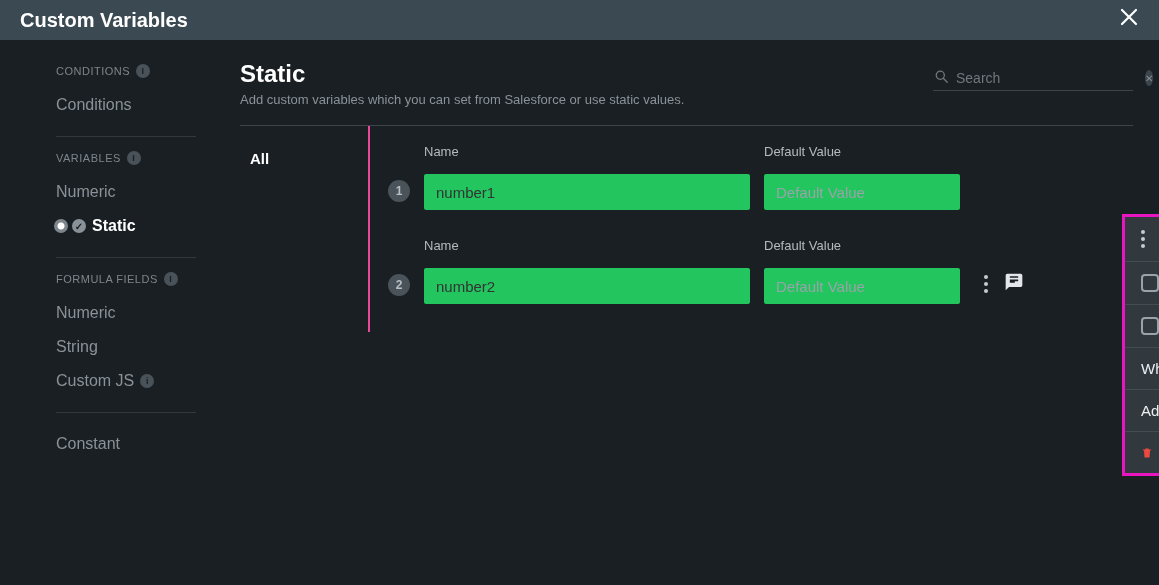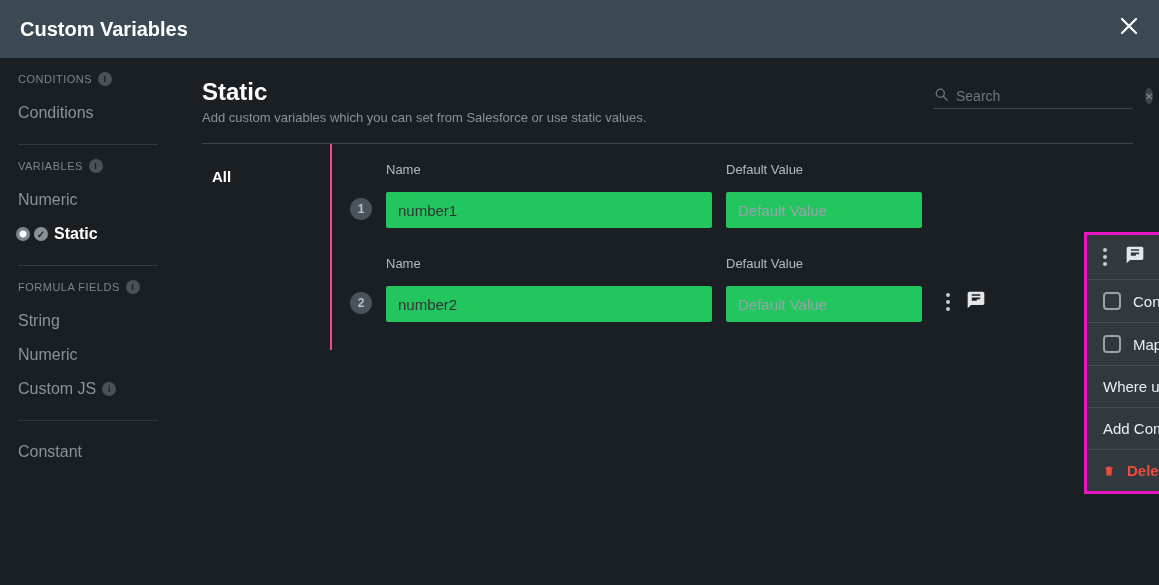--- a/index.html
+++ b/index.html
@@ -1,21 +1,21 @@
 <!DOCTYPE html>
 <html><head>
 <meta charset="utf-8">
 <style>
   * { box-sizing: border-box; margin: 0; padding: 0; }
   html, body { width: 1159px; height: 585px; font-family: "Segoe UI", Arial, sans-serif; background:#1a1f23; color:#d6d9db; overflow:hidden; }
-  .titlebar { height:58px; background:#3b4a52; display:flex; align-items:center; justify-content:space-between; padding:0 20px; }
+  .titlebar { height:40px; background:#3b4a52; display:flex; align-items:center; justify-content:space-between; padding:0 20px; }
   .titlebar h1 { font-size:20px; font-weight:600; color:#fff; }
   .close-x { color:#fff; font-size:22px; cursor:pointer; font-weight:300; }
   .shell { display:flex; height:calc(585px - 50px); }
-  .sidebar { width:176px; background:#1a1f23; padding-top:8px; }
+  .sidebar { width:176px; background:#1a1f23; padding-top:18px;margin-left:38px; }
   .group { padding: 6px 18px 10px 18px; }
   .group-head { font-size:11px; letter-spacing:0.5px; color:#7d868c; display:flex; align-items:center; gap:6px; text-transform:uppercase; margin-bottom:10px; }
   .info-dot { width:14px; height:14px; border-radius:50%; background:#495259; color:#1a1f23; font-size:9px; display:inline-flex; align-items:center; justify-content:center; font-weight:bold; }
   .side-item { font-size:16px; color:#8a9299; padding:8px 0; cursor:pointer; display:flex; align-items:center; gap:6px; }
   .side-item.active { color:#fff; font-weight:600; }
   .side-item.active::before { content:""; width:14px; height:14px; border-radius:50%; background:#7d868c; display:inline-block; margin-left:-2px;
     background: radial-gradient(circle, #fff 3px, #7d868c 4px);
     mask: none;
   }
   .side-item.active .check { width:14px;height:14px;border-radius:50%;background:#8a9299;display:inline-flex;align-items:center;justify-content:center;color:#1a1f23;font-size:10px;font-weight:bold; margin-left:-2px;}
@@ -88,22 +88,22 @@
         <span class="check">✓</span>
         <span>Static</span>
       </div>
     </div>
     <hr class="divider">
     <div class="group">
       <div class="group-head">
         <span>FORMULA FIELDS</span>
         <span class="info-dot">i</span>
       </div>
+      <div class="side-item">Numeric</div>
       <div class="side-item">String</div>
-      <div class="side-item">Numeric</div>
       <div class="side-item">
         <span>Custom JS</span>
         <span class="info-dot">i</span>
       </div>
     </div>
     <hr class="divider">
     <div class="group">
       <div class="side-item">Constant</div>
     </div>
   </aside>

